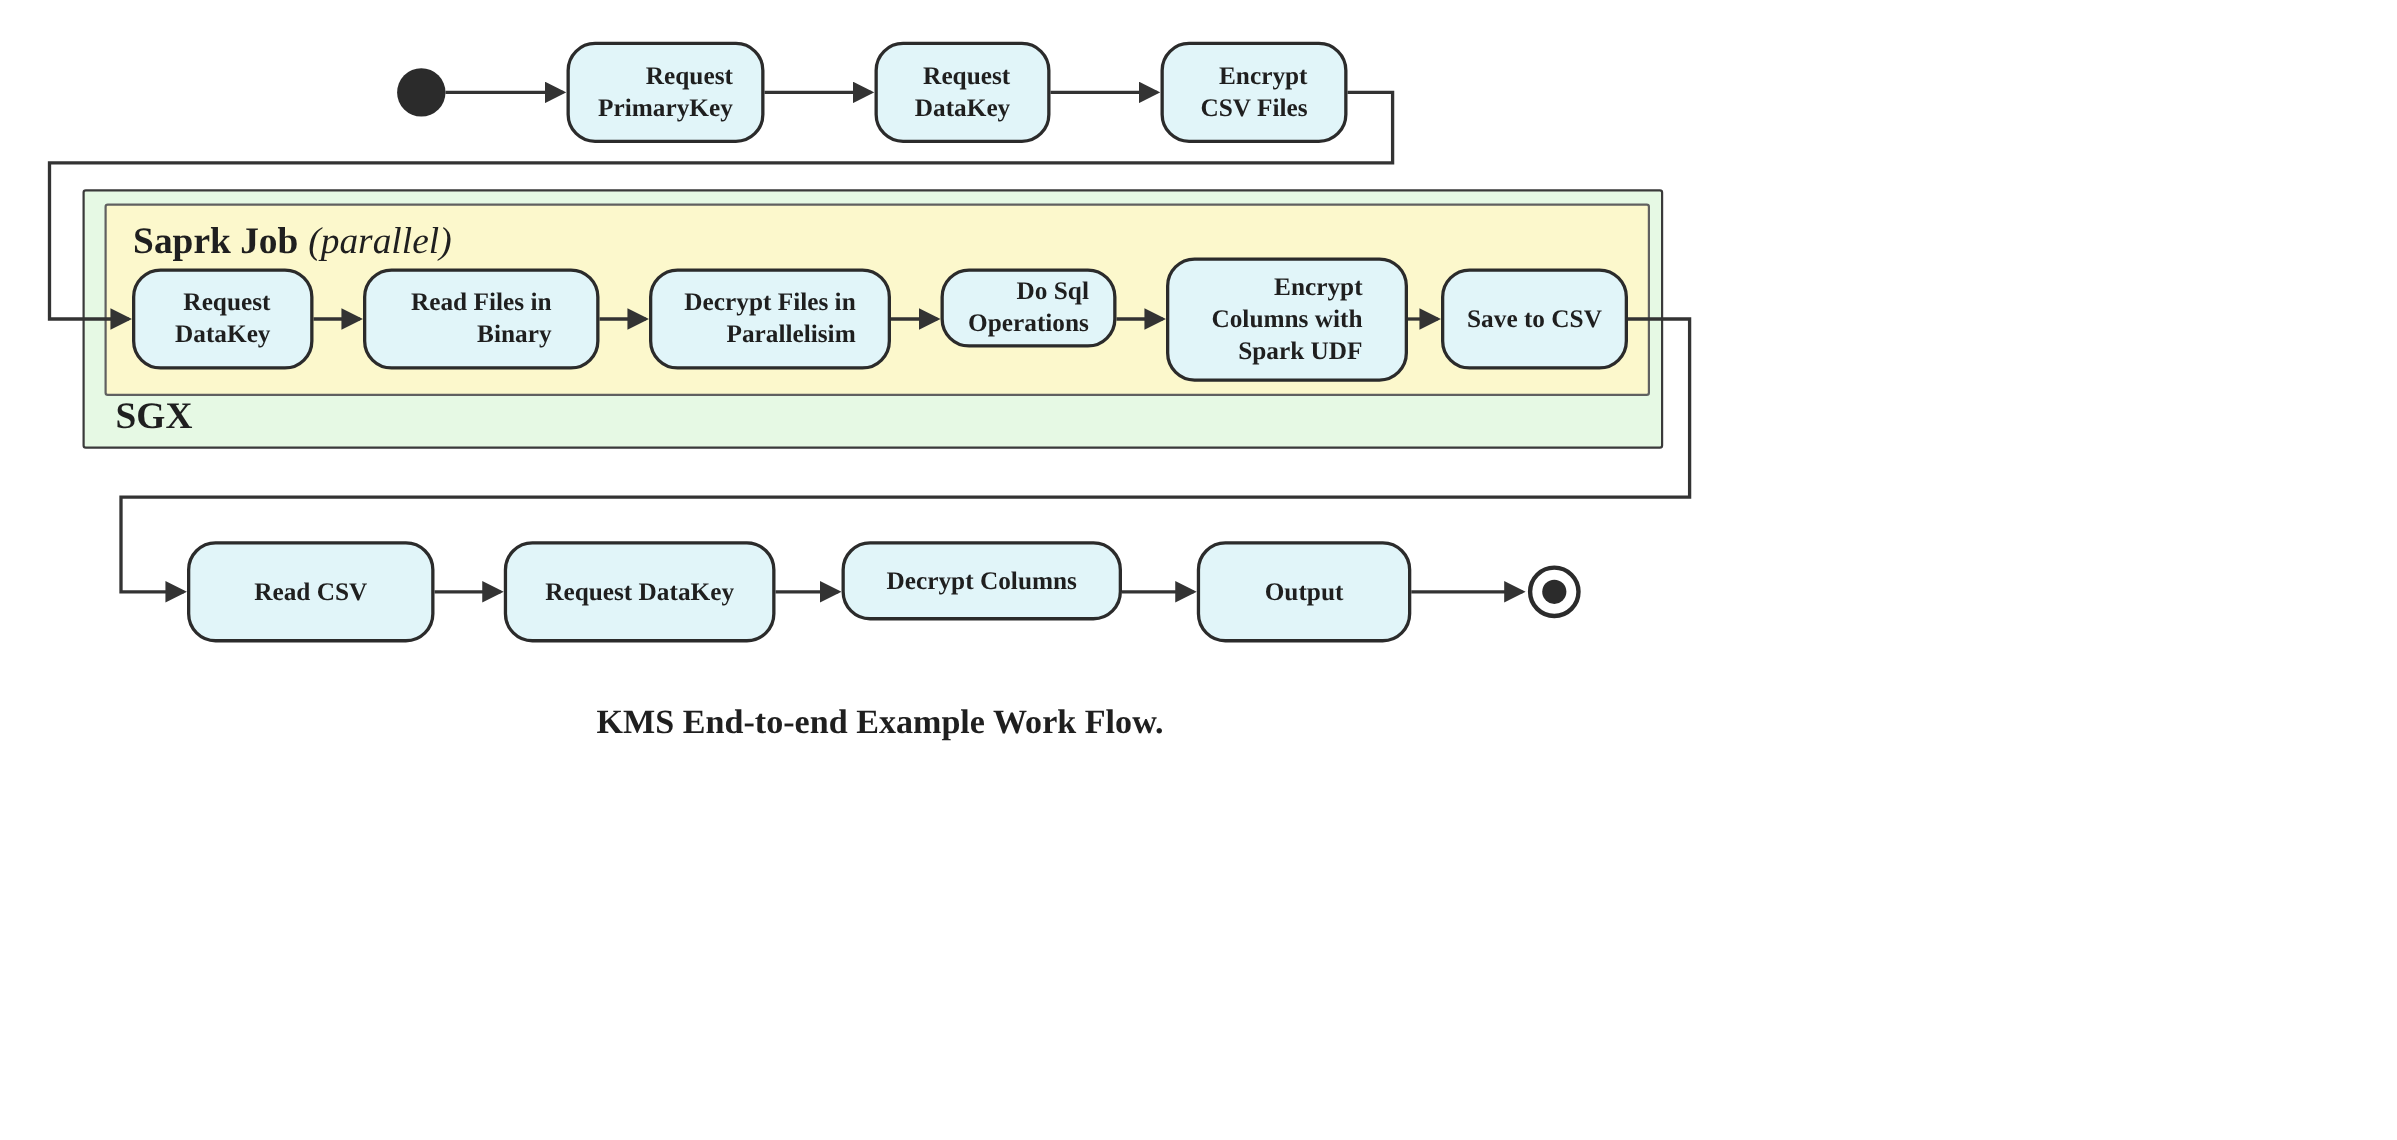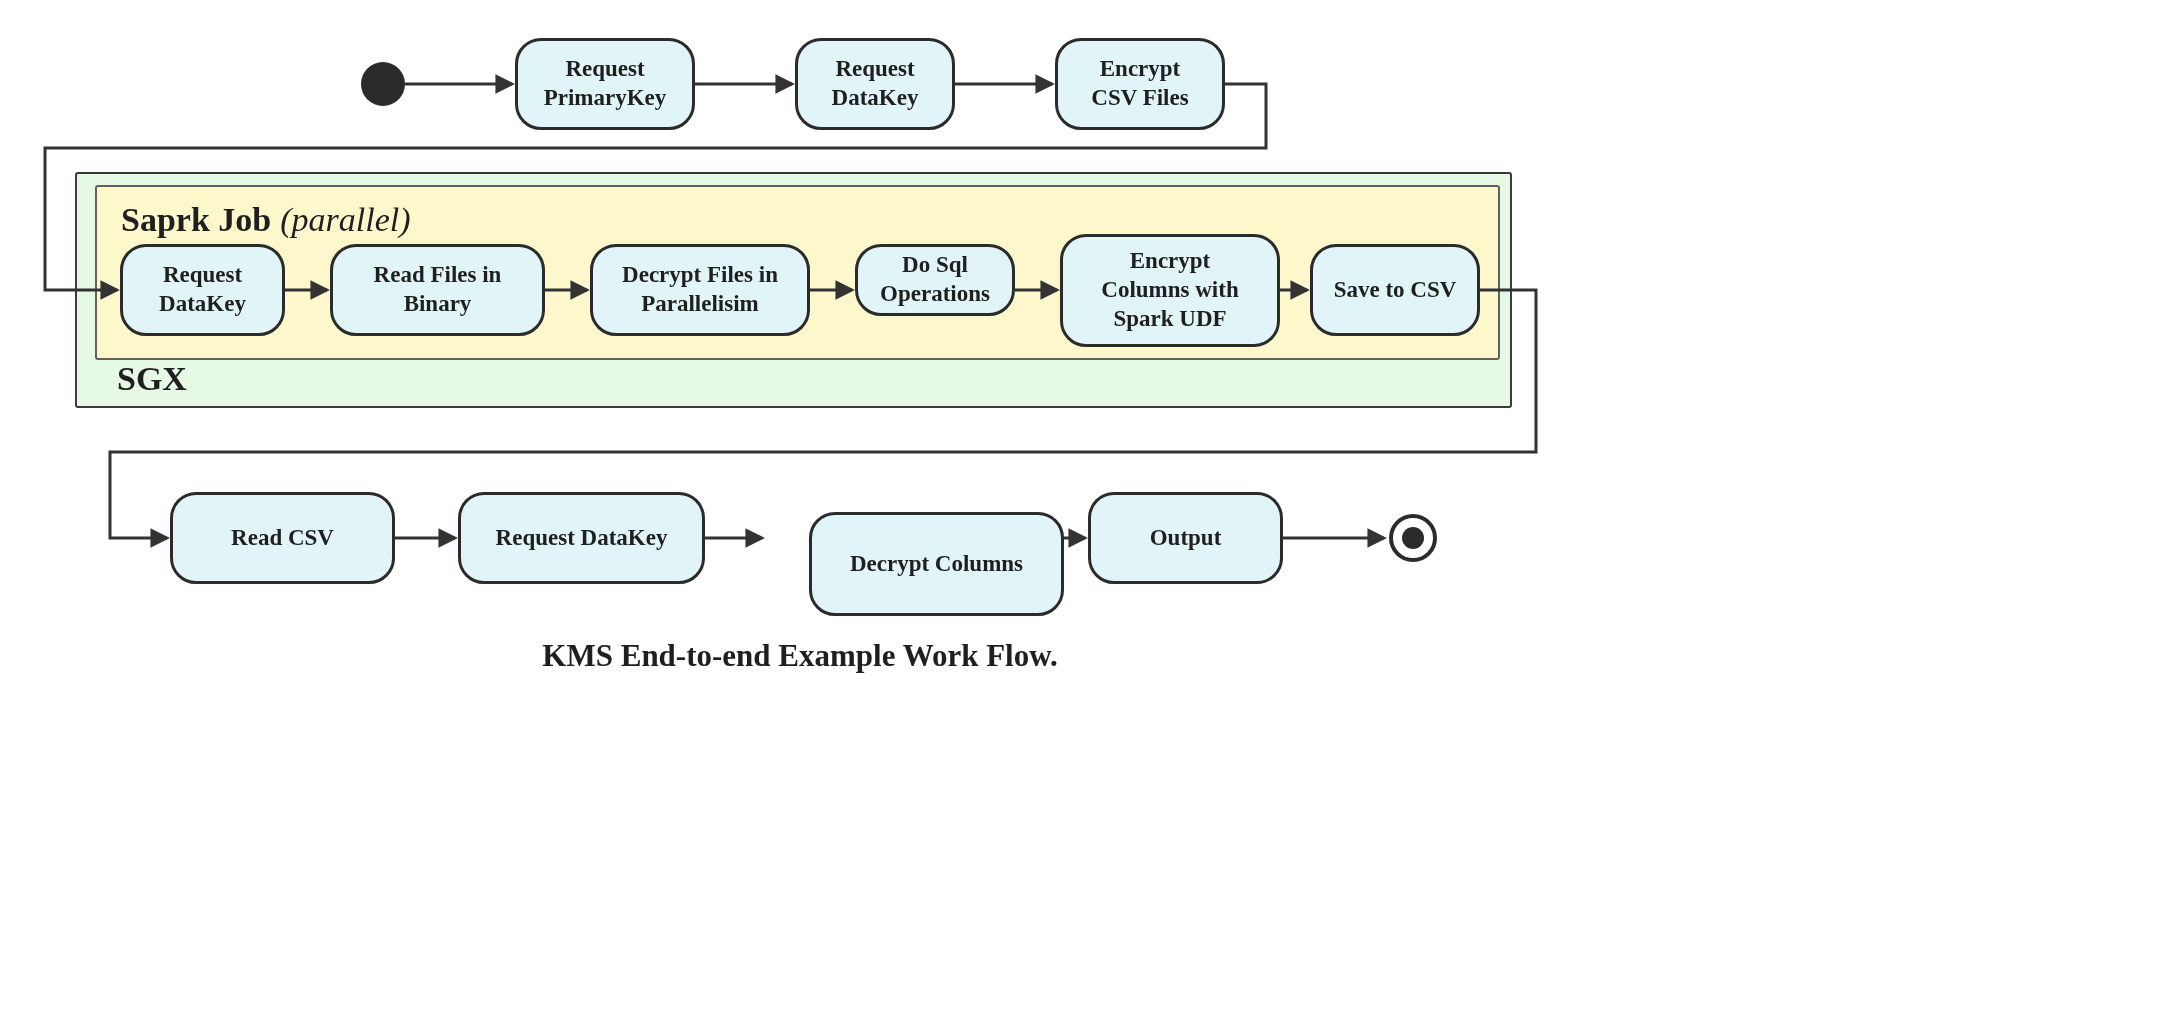--- a/index.html
+++ b/index.html
@@ -29,33 +29,33 @@
     border-radius: 3px;
   }
   .container-label {
     position: absolute;
     font-weight: bold;
     font-size: 34px;
     color: var(--text, #1f1f1f);
   }
   .spark-label { left: 24px; top: 14px; }
   .spark-qualifier { font-style: italic; font-weight: normal; margin-left: 9px; }
-  .sgx-label { left: 40px; bottom: 8px; margin-top: 22px; }
+  .sgx-label { left: 28px; bottom: 8px; margin-top: 22px; }
   
   .edges { position: absolute; left: 0; top: 0; z-index: 2; pointer-events: none; }
   .edge { fill: none; stroke: var(--arrow, #333333); stroke-width: 3; }
   #arrowhead path { fill: var(--arrow, #333333); }
   
   .node {
     position: absolute;
     z-index: 3;
     display: flex;
     align-items: center;
     justify-content: center;
-    text-align: center;
+    text-align: right;
     background: var(--node-fill, #e1f5f9);
     border: 3px solid var(--node-border, #2b2b2b);
     border-radius: 26px;
     font-weight: bold;
     font-size: 23px;
     line-height: 1.26;
   }
   .node-label { white-space: pre-line; }
   .start-node {
     position: absolute; z-index: 3;
@@ -163,21 +163,21 @@
   <div class="node" style="left:170px; top:492px; width:225px; height:92px;">
     <span class="node-label">Read CSV</span>
   </div>
 
   <div class="node" style="left:1310px; top:244px; width:170px; height:92px;">
     <span class="node-label">Save to CSV</span>
   </div>
   <div class="node" style="left:458px; top:492px; width:247px; height:92px;">
     <span class="node-label">Request DataKey</span>
   </div>
-  <div class="node" style="left:765px; top:512px; width:255px; height:104px;margin-left:44px;">
+  <div class="node" style="left:765px; top:492px; width:255px; height:72px;">
     <span class="node-label">Decrypt Columns</span>
   </div>
   <div class="node" style="left:1088px; top:492px; width:195px; height:92px;">
     <span class="node-label">Output</span>
   </div>
 
   <div class="caption">KMS End-to-end Example Work Flow.</div>
 
 </div>
 

